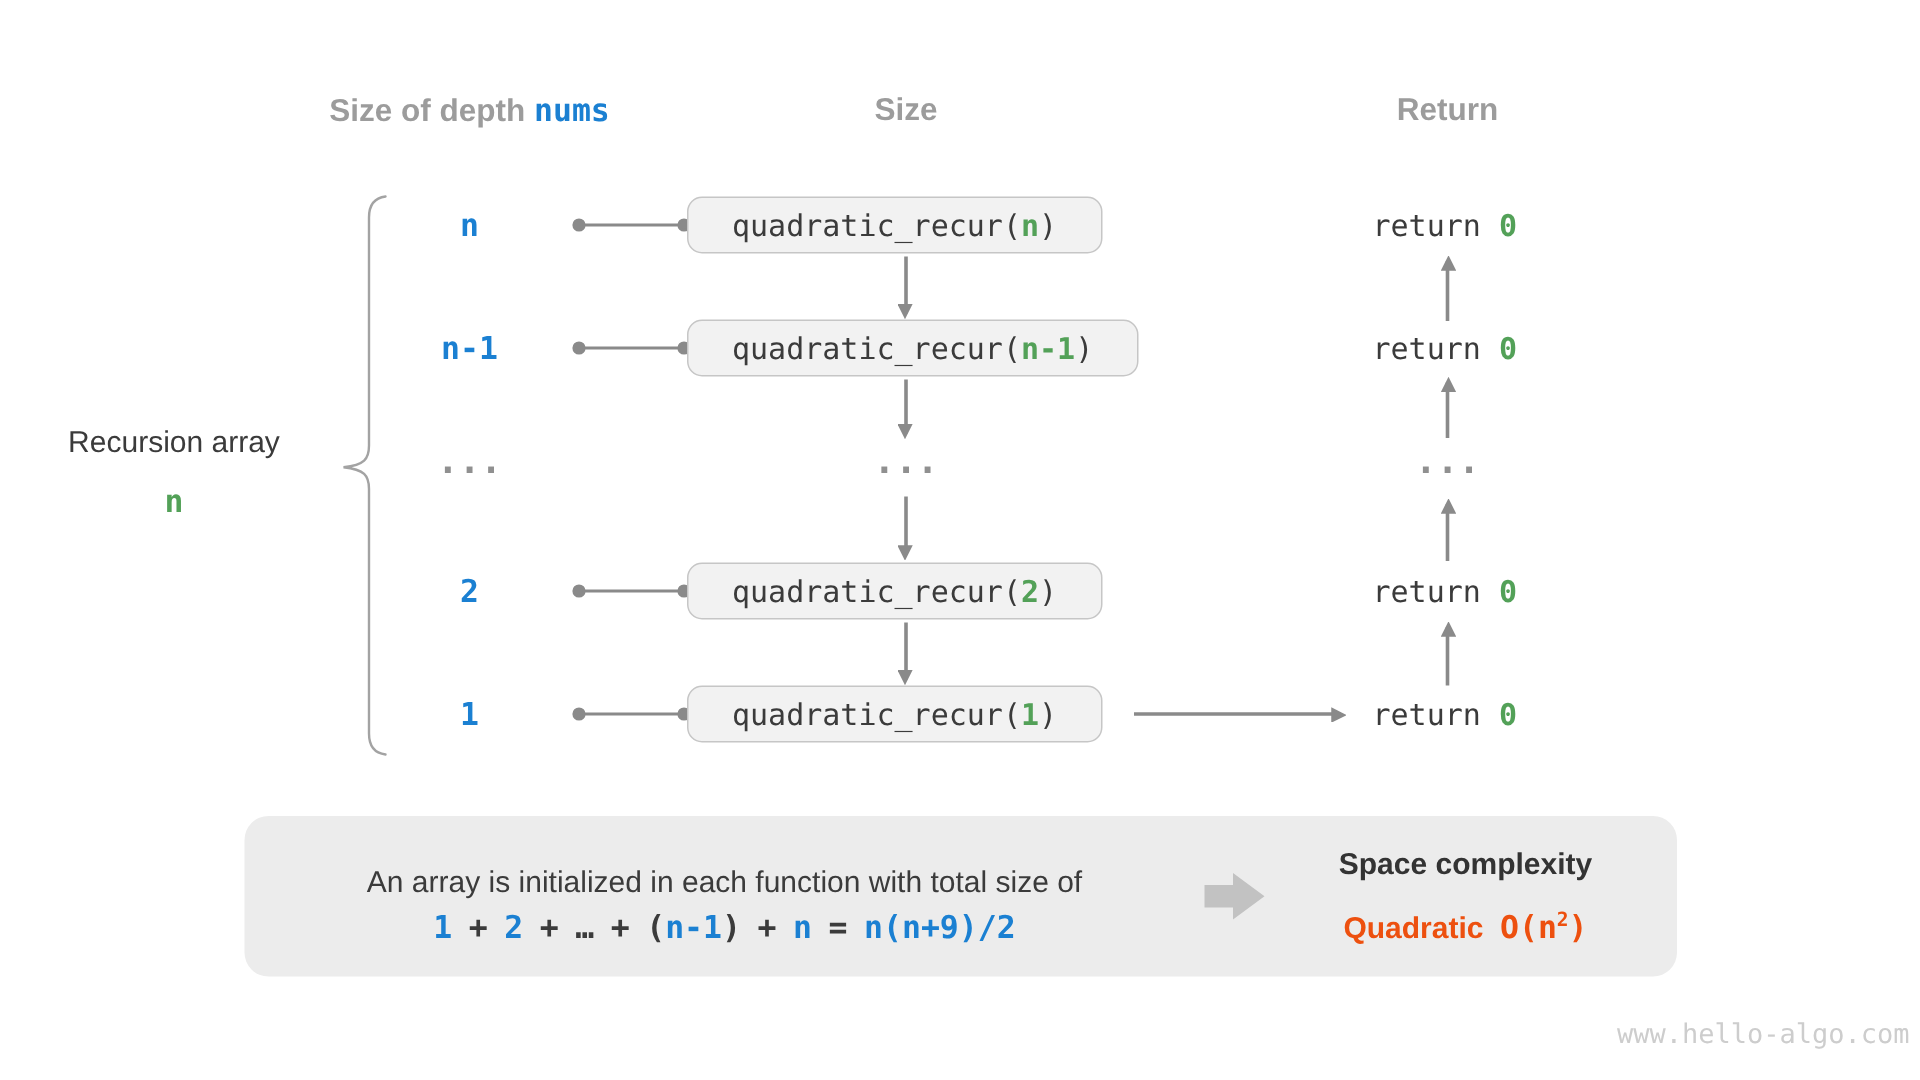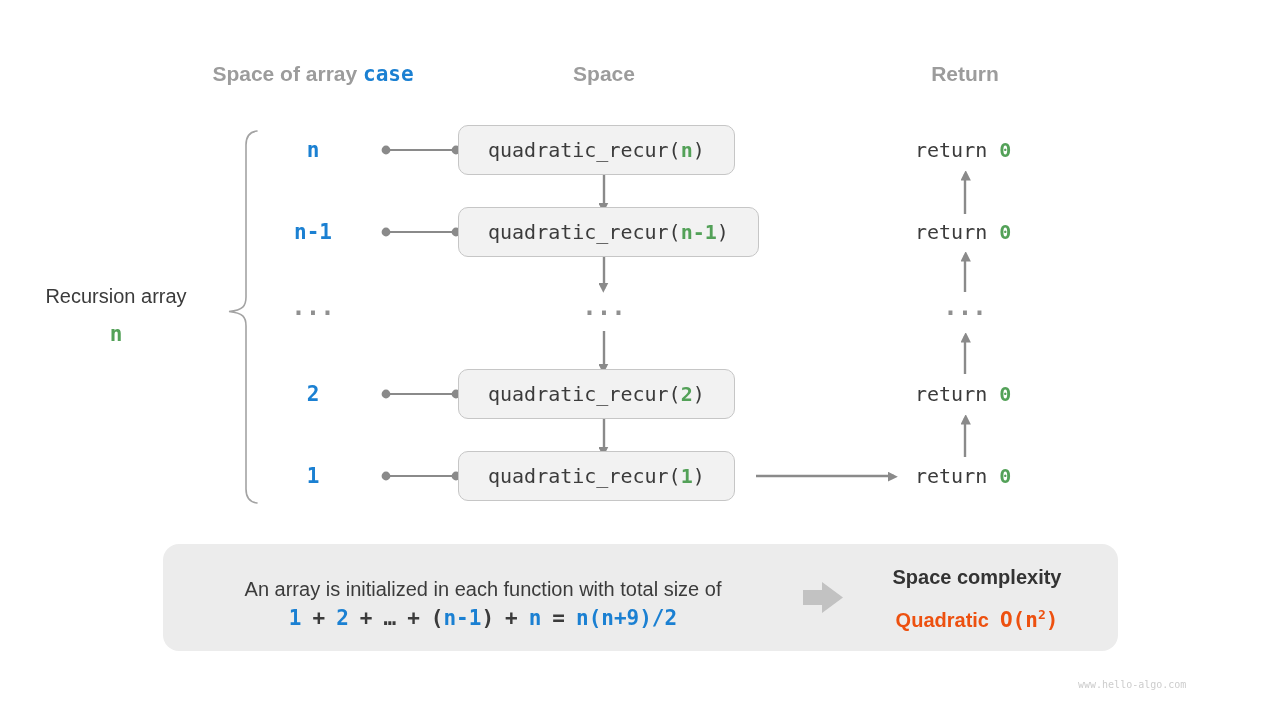--- a/index.html
+++ b/index.html
@@ -19,21 +19,21 @@
   .hcenter{transform:translateX(-50%);}
   .blue{color:var(--blue);}
   .dark{color:var(--dark);}
 
   .col-header{font-size:21px;font-weight:bold;color:var(--gray-heading);white-space:nowrap;}
   .col-header .code-part{font-family:"DejaVu Sans Mono",monospace;color:var(--blue);font-size:21px;}
 
   .size-label{font-family:"DejaVu Sans Mono",monospace;font-weight:bold;font-size:21px;color:var(--blue);white-space:nowrap;}
 
   .call-box{
-    left:458px;height:50px;display:inline-flex;align-items:center;
+    left:458px;height:38px;display:inline-flex;align-items:center;
     background:var(--box-bg);border:1.5px solid var(--box-border);border-radius:10px;
     padding:0 29px;white-space:nowrap;z-index:3;
   }
   .call-box .code{font-family:"DejaVu Sans Mono",monospace;font-size:20px;color:var(--dark);}
   .call-box .arg{font-weight:bold;color:var(--green);}
 
   .ret{left:915px;display:inline-flex;white-space:pre;z-index:3;}
   .ret .code{font-family:"DejaVu Sans Mono",monospace;font-size:20px;color:var(--dark);}
   .ret .val{font-weight:bold;color:var(--green);margin-left:12px;}
 
@@ -56,34 +56,34 @@
     display:inline-flex;align-items:baseline;gap:11px;white-space:nowrap;z-index:3;
     font-family:"DejaVu Sans Mono",monospace;font-weight:bold;font-size:21px;
   }
   .formula .glue{display:inline-flex;gap:0;}
   .space-title{font-size:20px;font-weight:bold;color:#333333;white-space:nowrap;z-index:3;}
   .complexity{display:inline-flex;align-items:baseline;gap:11px;white-space:nowrap;z-index:3;}
   .complexity .word{font-size:20px;font-weight:bold;color:var(--orange);}
   .complexity .o-part{font-family:"DejaVu Sans Mono",monospace;font-weight:bold;font-size:21px;color:var(--orange);}
   .complexity sup{font-size:13px;}
 
-  .watermark{font-family:"DejaVu Sans Mono",monospace;font-size:10px;color:var(--watermark);white-space:nowrap;text-align:right;}
+  .watermark{font-family:"DejaVu Sans Mono",monospace;font-size:18px;color:var(--watermark);white-space:nowrap;text-align:right;}
 
   svg.overlay{position:absolute;left:0;top:0;z-index:2;pointer-events:none;}
 </style>
 </head>
 <body>
 
 <div class="canvas">
 
   <div class="abs center col-header" style="left:313px;top:74px;">
-    <span>Space of array</span>
-    <span class="code-part">case</span>
-  </div>
-  <div class="abs center col-header" style="left:604px;top:74px;">Space</div>
+    <span>Size of depth</span>
+    <span class="code-part">nums</span>
+  </div>
+  <div class="abs center col-header" style="left:604px;top:74px;">Size</div>
   <div class="abs center col-header" style="left:965px;top:74px;">Return</div>
 
   <div class="abs center brace-caption" style="left:116px;top:296px;">Recursion array</div>
   <div class="abs center brace-n" style="left:116px;top:334px;">n</div>
 
   <div class="abs center size-label" style="left:313px;top:150px;">n</div>
   <div class="abs center size-label" style="left:313px;top:232px;">n-1</div>
   <div class="abs hcenter dots" style="left:313px;top:294px;">...</div>
   <div class="abs center size-label" style="left:313px;top:394px;">2</div>
   <div class="abs center size-label" style="left:313px;top:476px;">1</div>

